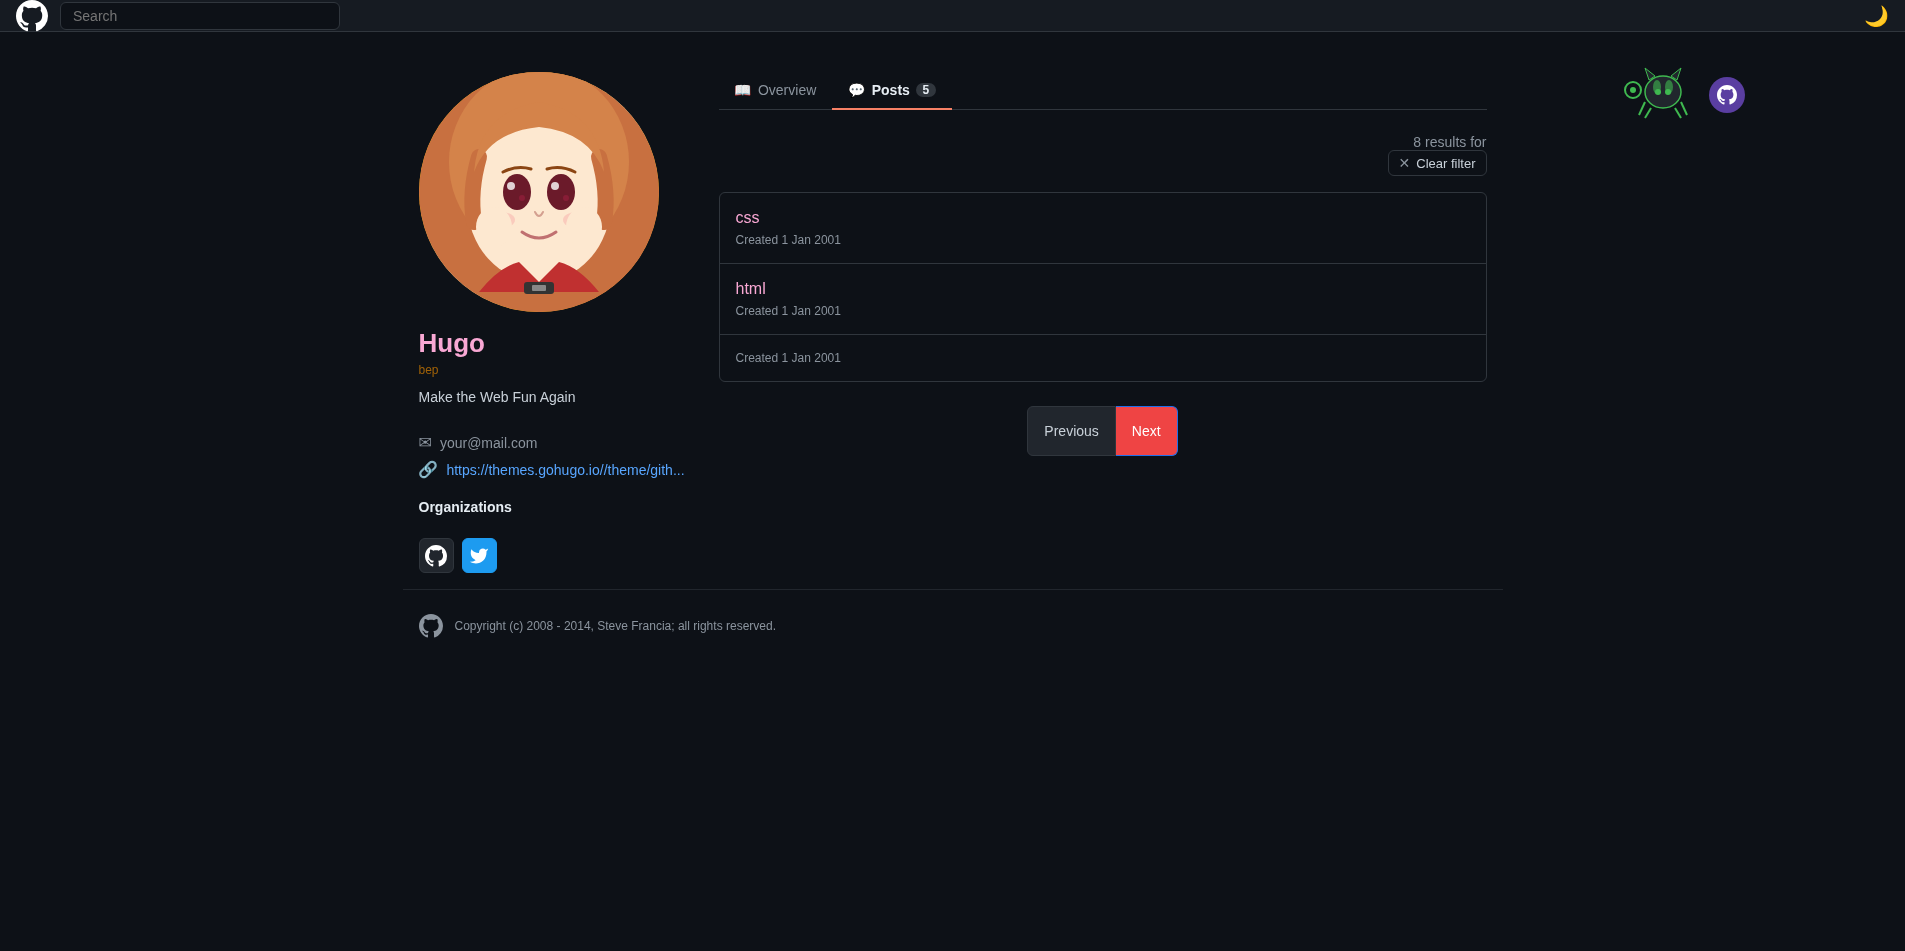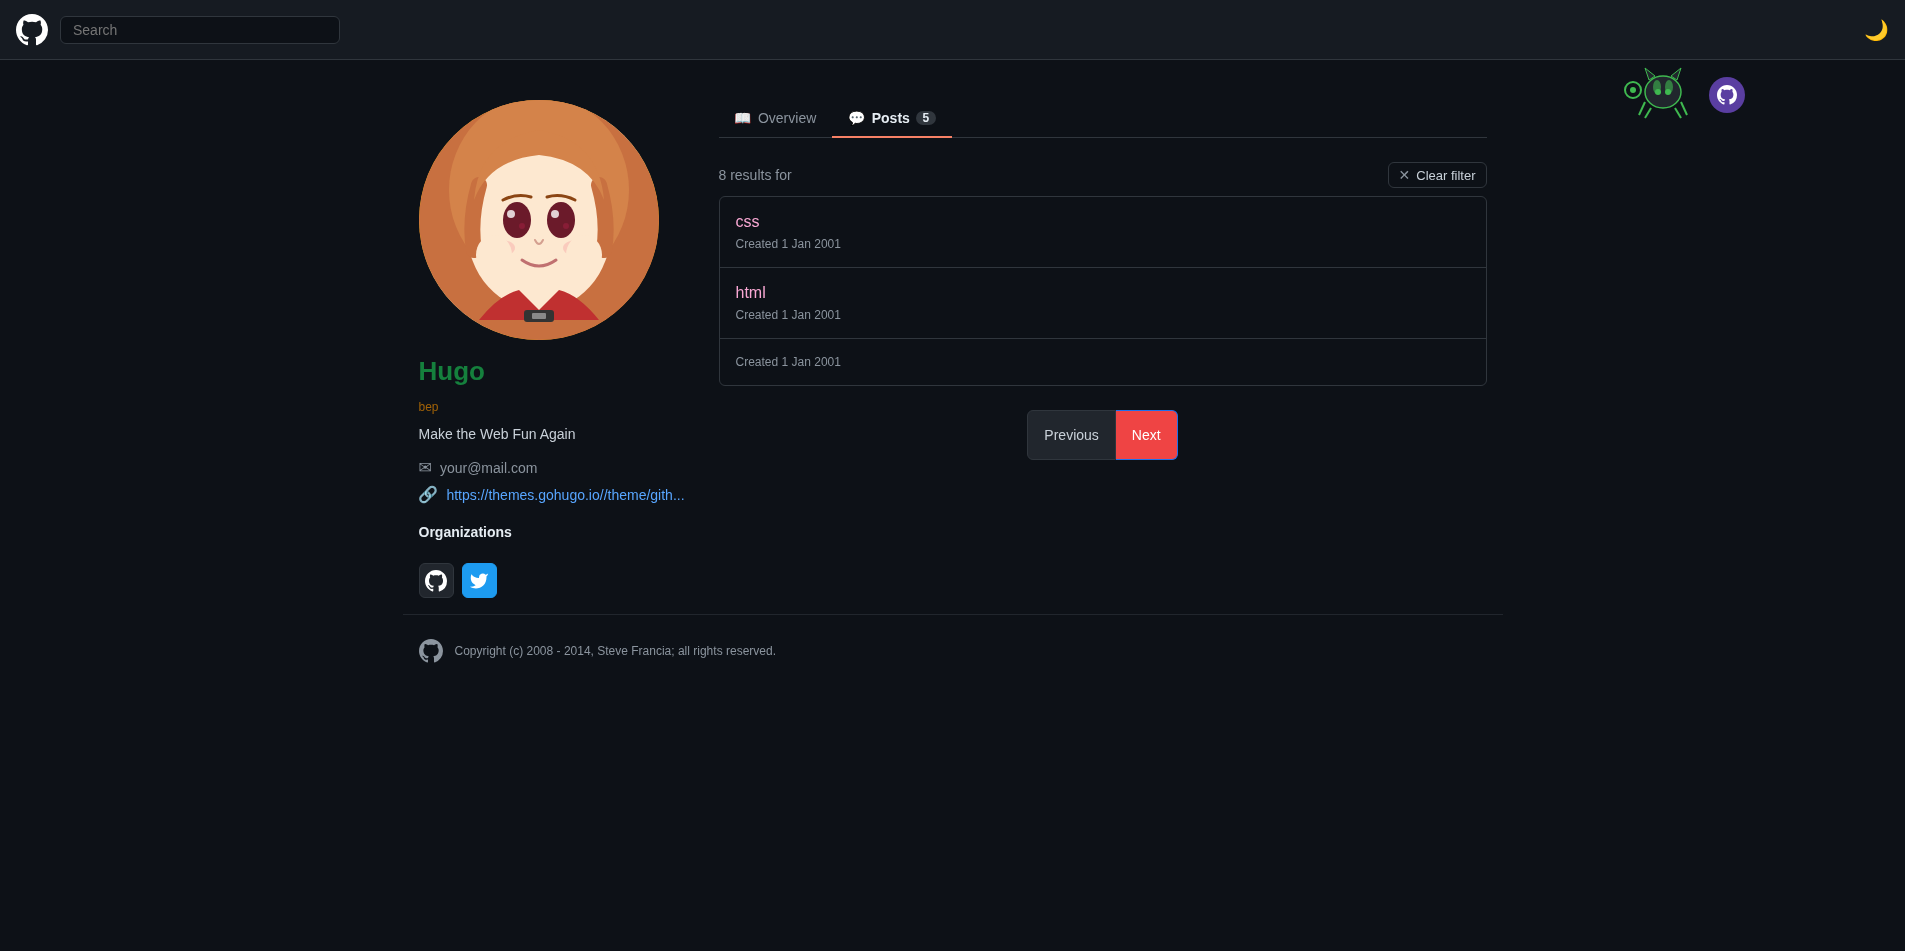--- a/index.html
+++ b/index.html
@@ -11,21 +11,21 @@
       min-height: 951px;
     }
 
     
     .navbar {
       background: #161b22;
       border-bottom: 1px solid #30363d;
       display: flex;
       align-items: center;
       padding: 0 16px;
-      height: 60px;
+      height: 32px;
       position: sticky;
       top: 0;
       z-index: 100;
     }
     .navbar-logo {
       width: 32px;
       height: 32px;
       fill: #fff;
       margin-right: 12px;
       flex-shrink: 0;
@@ -76,32 +76,32 @@
       background: linear-gradient(135deg, #f5a623 0%, #f5a623 30%, #e8c88a 50%, #f5a623 70%, #d4734a 100%);
       display: flex;
       align-items: center;
       justify-content: center;
       position: relative;
     }
 
     .user-display-name {
       font-size: 26px;
       font-weight: 600;
-      color: #15803d;
-      margin-bottom: 13px;
+      color: #f9a8d4;
+      margin-bottom: 4px;
     }
     .user-handle {
       font-size: 12px;
       color: #a16207;
       margin-bottom: 12px;
     }
     .user-bio {
       font-size: 14px;
       color: #c9d1d9;
-      margin-bottom: 16px;
+      margin-bottom: 28px;
     }
     .user-meta {
       display: flex;
       flex-direction: column;
       gap: 8px;
       margin-bottom: 20px;
     }
     .user-meta-item {
       display: flex;
       align-items: center;
@@ -177,23 +177,24 @@
       padding: 0 6px;
       font-size: 12px;
       color: #e6edf3;
       min-width: 20px;
       text-align: center;
     }
 
     
     .results-header {
       display: flex;
-      align-items: center;
+      align-items: flex-end;
       justify-content: space-between;
-      margin-bottom: 8px;
+      margin-bottom: 16px;
+      flex-direction: column;
     }
     .results-count {
       font-size: 14px;
       color: #8b949e;
     }
     .clear-filter-btn {
       display: flex;
       align-items: center;
       gap: 6px;
       background: transparent;

